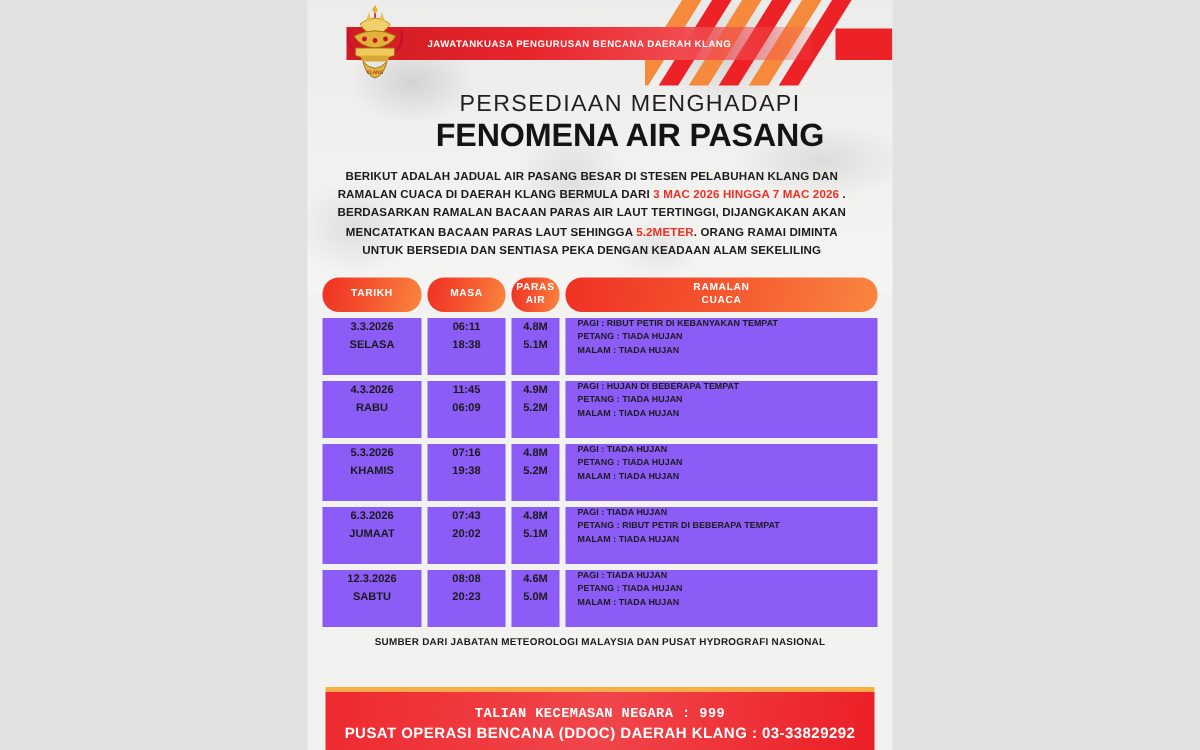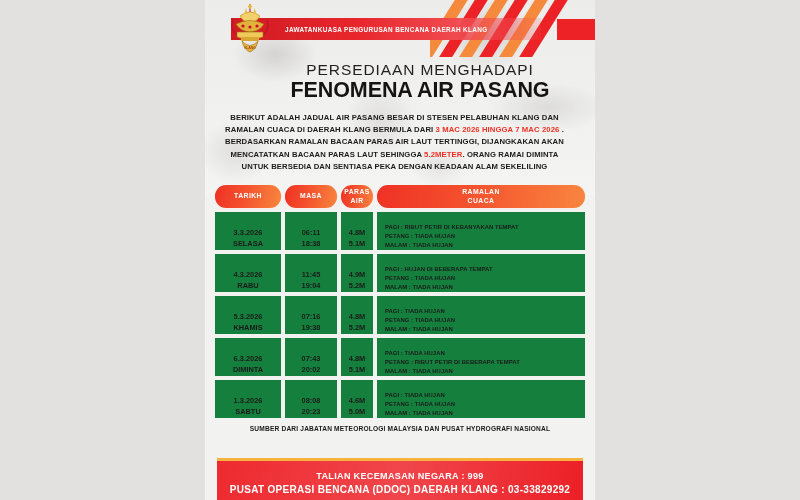--- a/index.html
+++ b/index.html
@@ -151,25 +151,25 @@
     justify-content: center;
     background: linear-gradient(100deg, #ef3124 0%, #f4522e 45%, #f9863f 100%);
   }
 
   .c-date { width: 66px; flex: none; }
   .c-time { width: 52px; flex: none; }
   .c-lvl  { width: 32px; flex: none; }
   .c-fc   { flex: 1 1 auto; }
 
   .data .cell {
-    background: #15803d;
+    background: #8b5cf6;
     height: 38px;
     display: flex;
     flex-direction: column;
-    justify-content: flex-end;
+    justify-content: flex-start;
     font-size: 7.4px;
     font-weight: bold;
     color: #1b1a1a;
     line-height: 11.6px;
   }
   .data .c-date, .data .c-time, .data .c-lvl { align-items: center; text-align: center; }
   .data .c-fc { padding-left: 8px; }
   .data .c-fc .fc-line {
     font-size: 5.9px;
     line-height: 9px;
@@ -199,21 +199,21 @@
     z-index: 4;
     text-align: center;
     padding-top: 8px;
   }
   .footbar .fline {
     color: #ffffff;
     font-weight: bold;
     letter-spacing: .3px;
     line-height: 14px;
   }
-  .footbar .f1 { font-size: 9.1px; }
+  .footbar .f1 { font-size: 9.1px; font-family: Liberation Mono, monospace; }
   .footbar .f2 { font-size: 10px; }
 </style>
 </head>
 <body>
 
 <div id="poster">
 
   <div class="header">
 
     <div class="stripes">
@@ -295,21 +295,21 @@
       </div>
     </div>
 
     <div class="row data">
       <div class="cell c-date">
         <span>4.3.2026</span>
         <span>RABU</span>
       </div>
       <div class="cell c-time">
         <span>11:45</span>
-        <span>19:04</span>
+        <span>06:09</span>
       </div>
       <div class="cell c-lvl">
         <span>4.9M</span>
         <span>5.2M</span>
       </div>
       <div class="cell c-fc">
         <span class="fc-line">PAGI : HUJAN DI BEBERAPA TEMPAT</span>
         <span class="fc-line">PETANG : TIADA HUJAN</span>
         <span class="fc-line">MALAM : TIADA HUJAN</span>
       </div>
@@ -331,40 +331,40 @@
       <div class="cell c-fc">
         <span class="fc-line">PAGI : TIADA HUJAN</span>
         <span class="fc-line">PETANG : TIADA HUJAN</span>
         <span class="fc-line">MALAM : TIADA HUJAN</span>
       </div>
     </div>
 
     <div class="row data">
       <div class="cell c-date">
         <span>6.3.2026</span>
-        <span>DIMINTA</span>
+        <span>JUMAAT</span>
       </div>
       <div class="cell c-time">
         <span>07:43</span>
         <span>20:02</span>
       </div>
       <div class="cell c-lvl">
         <span>4.8M</span>
         <span>5.1M</span>
       </div>
       <div class="cell c-fc">
         <span class="fc-line">PAGI : TIADA HUJAN</span>
         <span class="fc-line">PETANG : RIBUT PETIR DI BEBERAPA TEMPAT</span>
         <span class="fc-line">MALAM : TIADA HUJAN</span>
       </div>
     </div>
 
     <div class="row data">
       <div class="cell c-date">
-        <span>1.3.2026</span>
+        <span>12.3.2026</span>
         <span>SABTU</span>
       </div>
       <div class="cell c-time">
         <span>08:08</span>
         <span>20:23</span>
       </div>
       <div class="cell c-lvl">
         <span>4.6M</span>
         <span>5.0M</span>
       </div>

